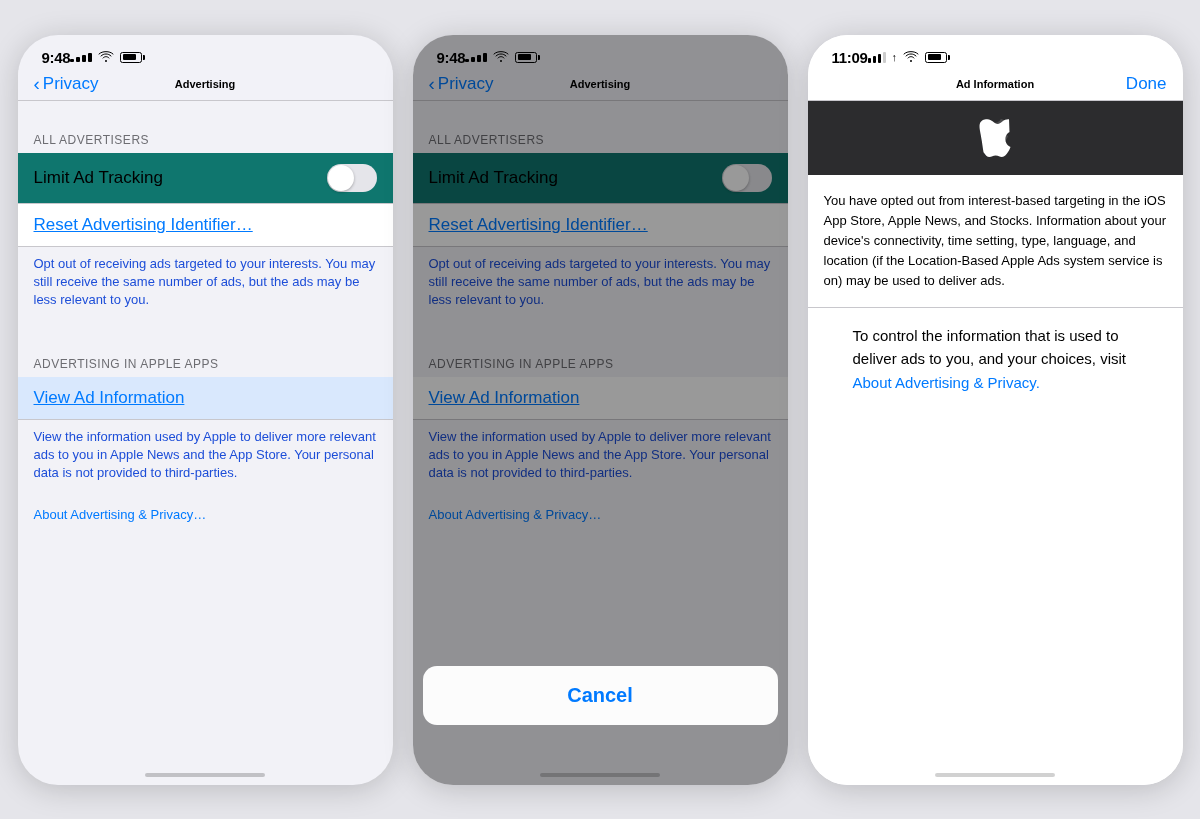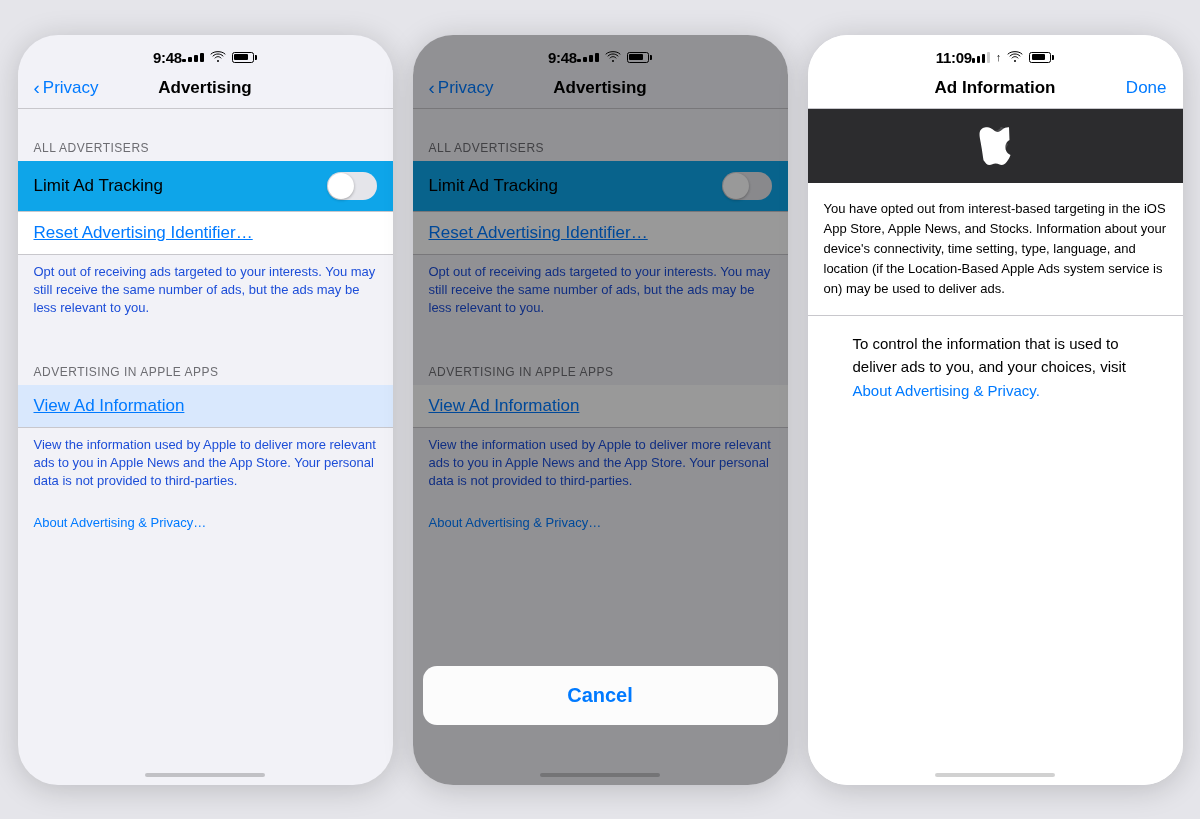--- a/index.html
+++ b/index.html
@@ -46,21 +46,21 @@
     }
 
     .phone-screen-3 {
       width: 375px;
       height: 750px;
     }
 
     
     .status-bar {
       display: flex;
-      justify-content: center;
+      justify-content: flex-start;
       align-items: center;
       padding: 14px 24px 4px;
       background: transparent;
     }
 
     .status-time {
       font-size: 15px;
       font-weight: 600;
       color: #000;
       letter-spacing: -0.3px;
@@ -132,21 +132,21 @@
       cursor: pointer;
     }
 
     .nav-back-chevron {
       font-size: 19px;
       color: #007aff;
       line-height: 1;
     }
 
     .nav-title {
-      font-size: 17px;
+      font-size: 11px;
       font-weight: 600;
       color: #000;
       text-align: center;
     }
 
     .nav-done {
       position: absolute;
       right: 16px;
       color: #007aff;
       font-size: 17px;
@@ -176,21 +176,21 @@
       background: #fff;
       margin-bottom: 24px;
     }
 
     .settings-row {
       display: flex;
       align-items: center;
       justify-content: space-between;
       padding: 11px 16px;
       border-bottom: 0.5px solid #c8c7cc;
-      background: #0ea5e9;
+      background: #0f766e;
     }
 
     .settings-row:last-child {
       border-bottom: none;
     }
 
     .settings-row-label {
       font-size: 17px;
       color: #000;
     }

